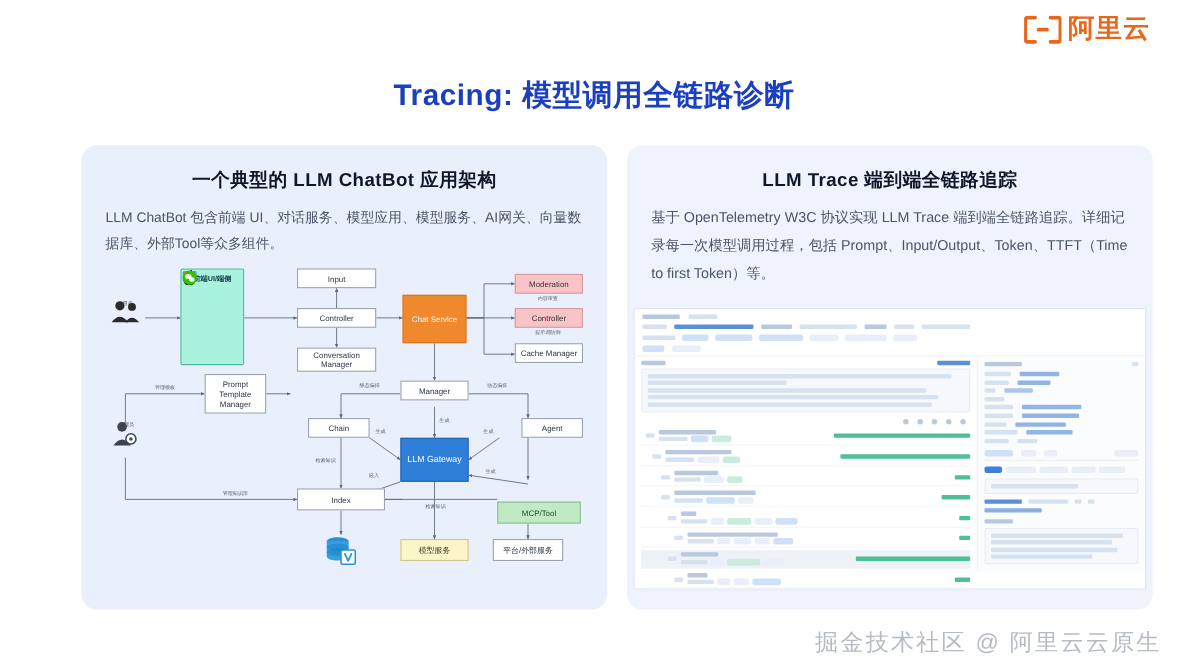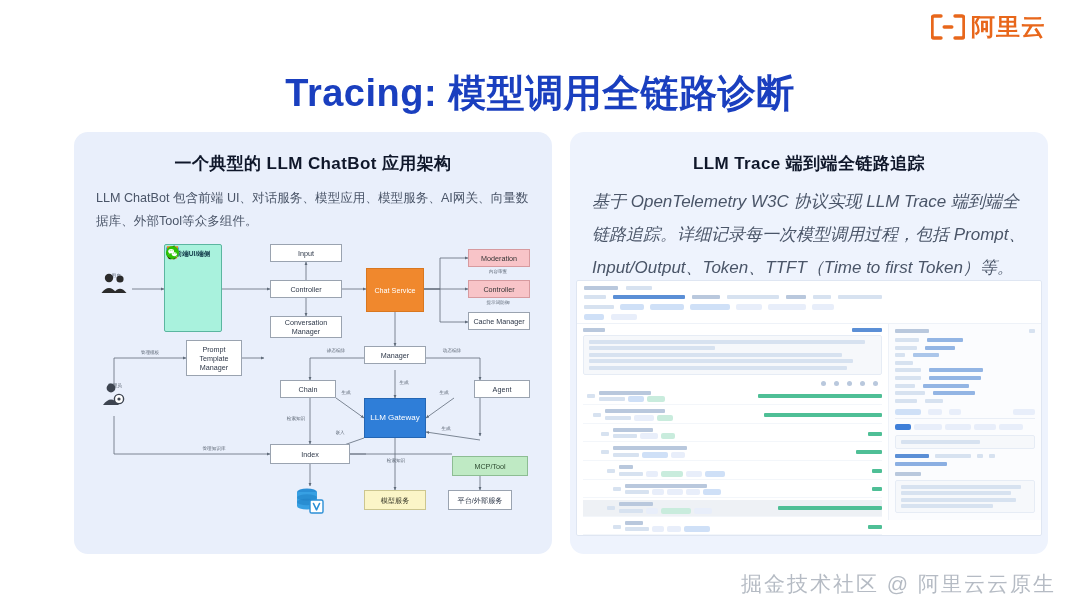--- a/index.html
+++ b/index.html
@@ -15,42 +15,42 @@
   #logo { position: absolute; right: 34px; top: 14px; display: flex; align-items: center; gap: 6px; }
   #logo .mark {
     width: 34px; height: 26px; position: relative;
   }
   #logo .mark svg { display: block; }
   #logo .word { font-size: 24px; font-weight: 700; color: #e8671b; letter-spacing: 1px; line-height: 1; }
 
   
   #title {
     position: absolute; left: 0; top: 68px; width: 1080px; text-align: center;
-    font-size: 38px; font-weight: 700; color: #1a3fbf; letter-spacing: .5px;
+    font-size: 27px; font-weight: 700; color: #1a3fbf; letter-spacing: .5px;
     white-space: nowrap;
   }
 
   
   .panel {
     position: absolute; border-radius: 14px;
     background: #e9effb;
     overflow: hidden;
   }
   #panel-left  { left: 74px;  top: 132px; width: 478px; height: 422px; background:#e9effb; }
   #panel-right { left: 570px; top: 132px; width: 478px; height: 422px; background:#eef3fd; }
 
   .panel-title {
     text-align: center; color: #0f172a; font-size: 17px; font-weight: 600;
     margin-top: 20px; letter-spacing: .4px; white-space: nowrap;
   }
   .panel-body {
     color: #4a5568; font-size: 12.6px; line-height: 1.85;
     margin: 12px 22px 0 22px;
   }
-  #panel-right .panel-body { margin-top: 10px; font-size: 17px; line-height: 1.95; font-style: italic; }
+  #panel-right .panel-body { margin-top: 10px; font-size: 13px; line-height: 1.95; }
 
   
   #arch {
     position: absolute; left: 0; top: 108px; width: 478px; height: 312px;
   }
   #arch svg { position: absolute; left: 0; top: 0; }
   .node {
     position: absolute; background: #fff; border: 1px solid #9aa3b0;
     display: flex; align-items: center; justify-content: center; text-align: center;
     font-size: 7.2px; color: #2d3748; line-height: 1.25; padding: 1px;

